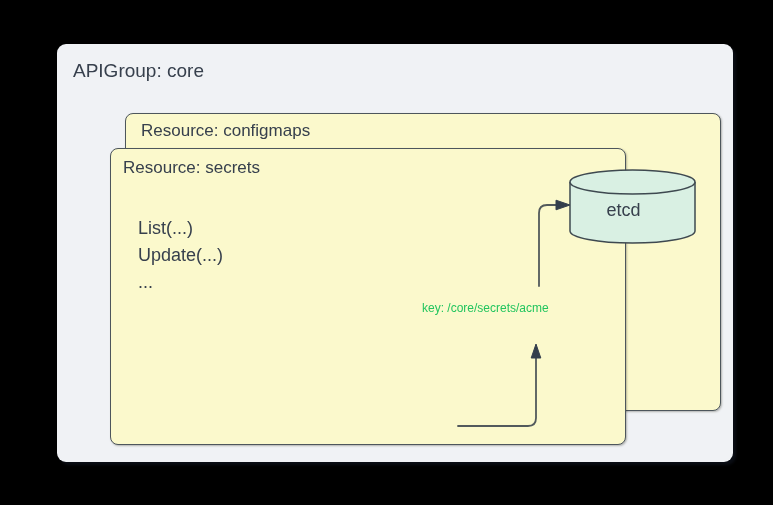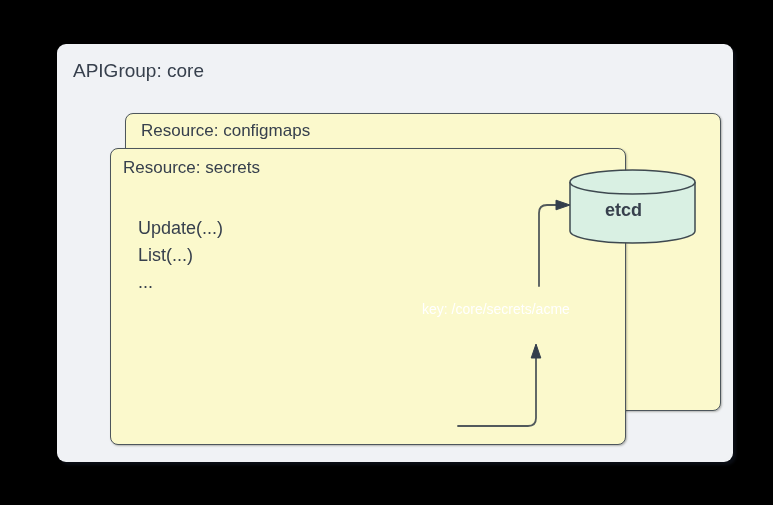--- a/index.html
+++ b/index.html
@@ -64,64 +64,63 @@
   .methods {
     position: absolute;
     left: 138px;
     top: 215px;
     font-size: 18px;
     line-height: 27px;
     color: #37404d;
   }
   .label-red {
     position: absolute;
-    font-size: 14px;
-    color: #ffffff;
+    font-size: 12px;
+    color: #22c55e;
     white-space: nowrap;
   }
   .key-label { left: 422px; top: 301px; }
   .prefix-label { left: 113px; top: 406px; }
   .overlay-svg {
     position: absolute;
     left: 0;
     top: 0;
     width: 773px;
     height: 505px;
     pointer-events: none;
   }
   .etcd-label {
     position: absolute;
     left: 570px;
     top: 200px;
     width: 107px;
     text-align: center;
     font-size: 18px;
     color: #37404d;
-    font-weight: bold;
   }
 </style>
 </head>
 <body>
 
 <div class="stage">
 
   <div class="apigroup-box"></div>
   <div class="apigroup-title">APIGroup: core</div>
 
   <div class="resource-box configmaps-box">
     <div class="resource-title configmaps-title">Resource: configmaps</div>
   </div>
 
   <div class="resource-box secrets-box">
     <div class="resource-title secrets-title">Resource: secrets</div>
   </div>
 
   <div class="methods">
+    <div>List(...)</div>
     <div>Update(...)</div>
-    <div>List(...)</div>
     <div>...</div>
   </div>
 
   <div class="label-red key-label">key: /core/secrets/acme</div>
 
   <svg class="overlay-svg" viewBox="0 0 773 505" xmlns="http://www.w3.org/2000/svg">
 
     <g>
       <path d="M 458 426 H 528 Q 536 426 536 418 V 352" fill="none" stroke="#525a5c" stroke-width="1.8" stroke-linecap="round"></path>
       <path d="M 536 344 L 531.2 358 L 540.8 358 Z" fill="#333e4c" stroke="#333e4c" stroke-width="1"></path>

